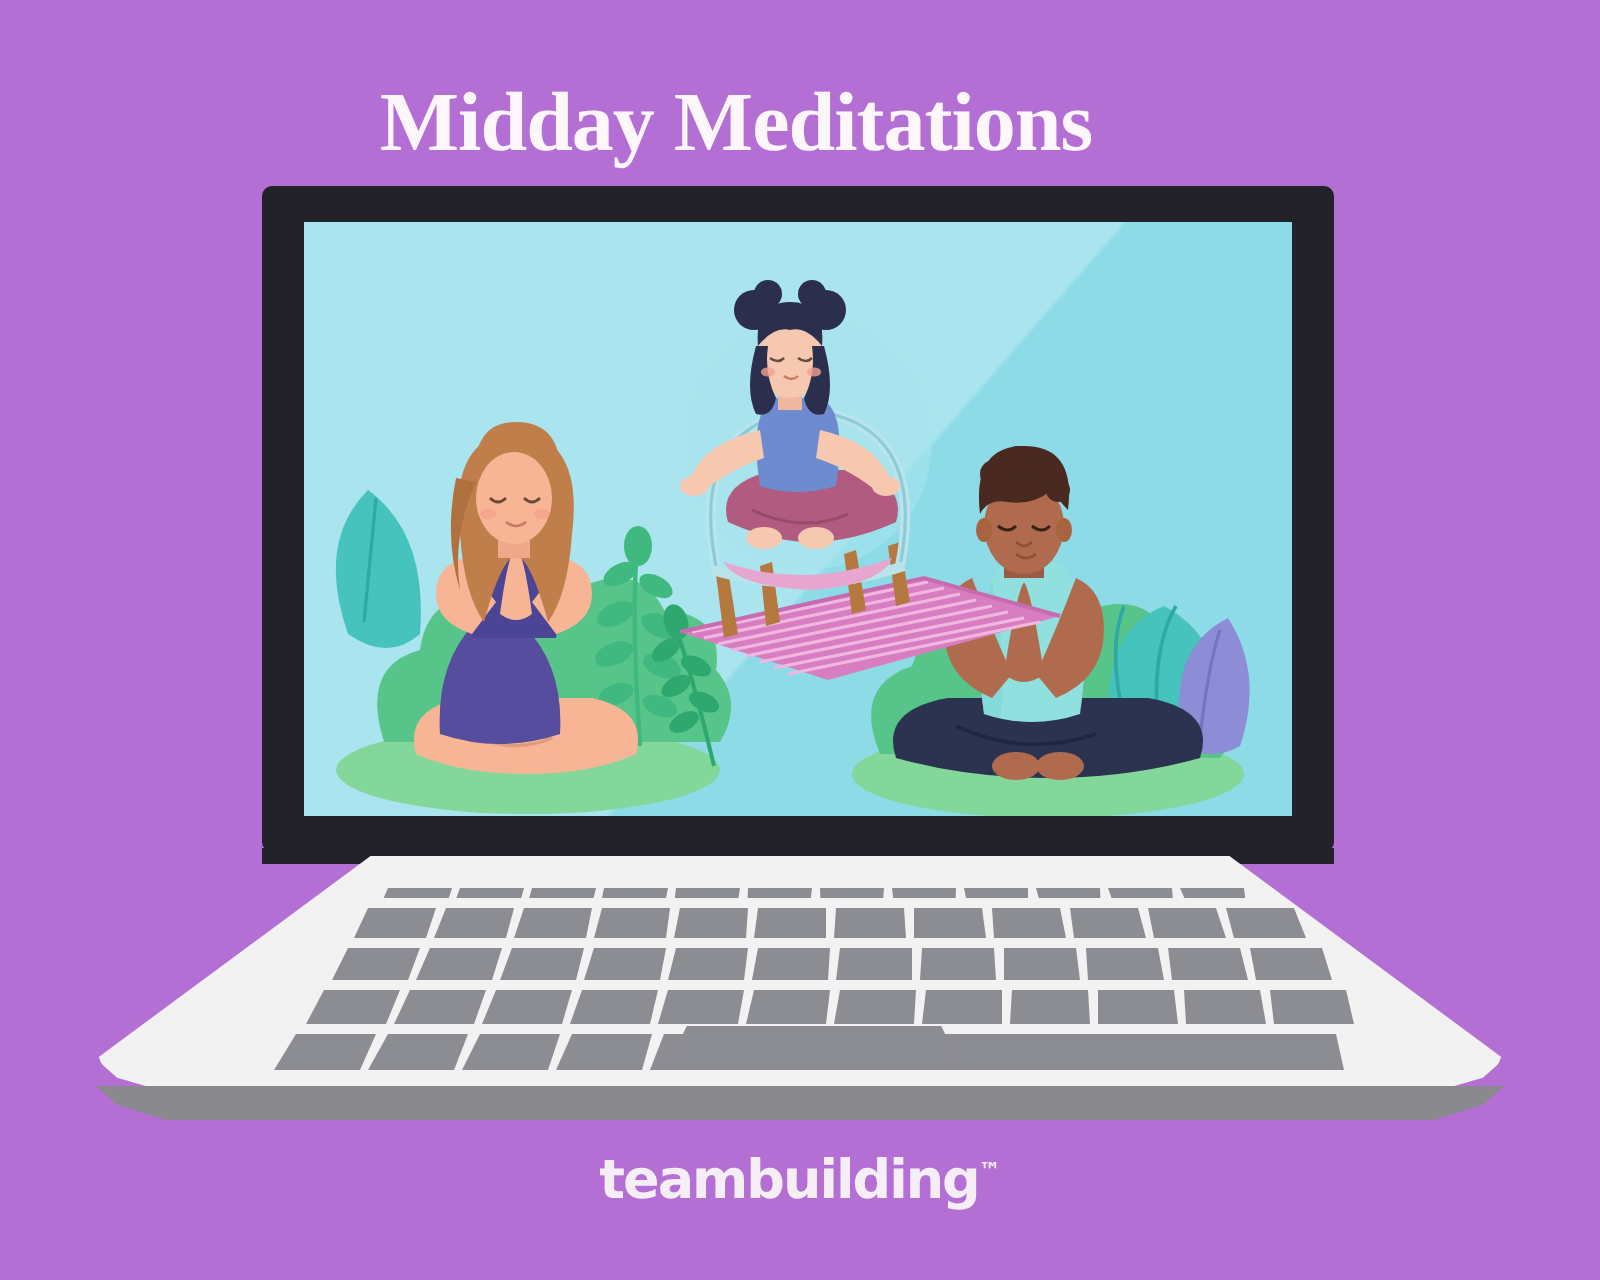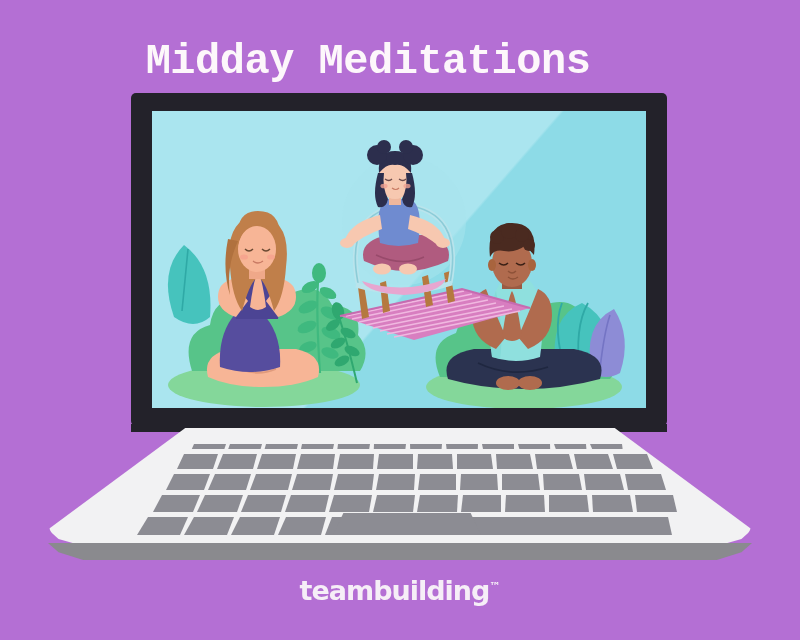--- a/index.html
+++ b/index.html
@@ -7,21 +7,21 @@
     width:800px;height:640px;overflow:hidden;
     font-family:"DejaVu Sans","Liberation Sans",sans-serif;
     background:#b46fd4;
   }
   #stage{position:relative;width:800px;height:640px;background:#b46fd4;}
 
   
   #title{
     position:absolute;left:0;top:38px;width:736px;text-align:center;
     color:#fdf7fb;font-size:42px;font-weight:bold;letter-spacing:-0.5px;
-    font-family:Liberation Mono, monospace;
+    font-family:Liberation Serif, serif;
   }
 
   
   #laptop{position:absolute;left:0;top:0;width:800px;height:640px;}
 
   .bezel{
     position:absolute;left:131px;top:93px;width:536px;height:333px;
     background:#23222a;border-radius:5px;
   }
   .bezel-inner{

